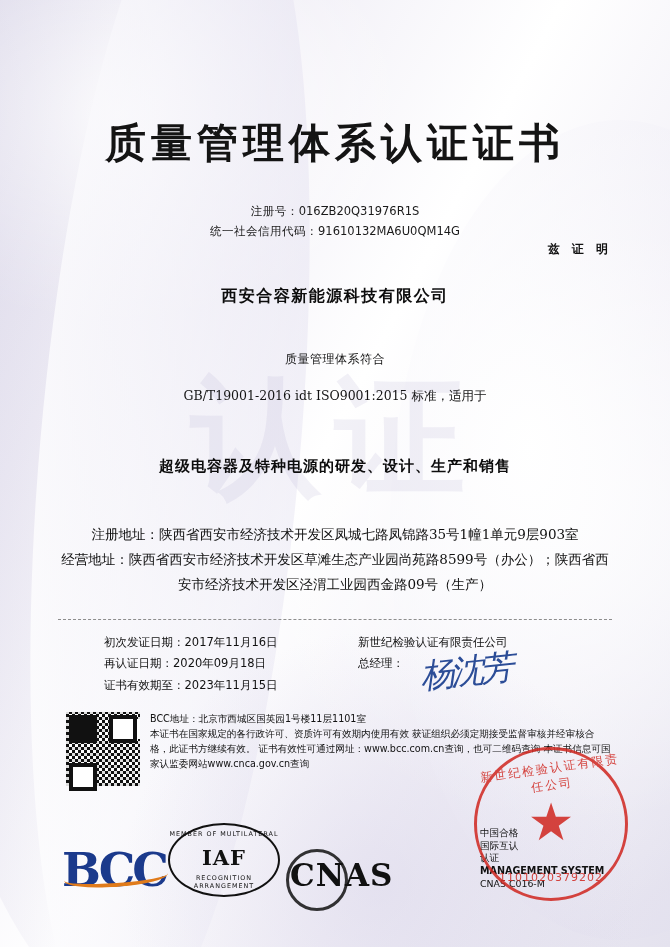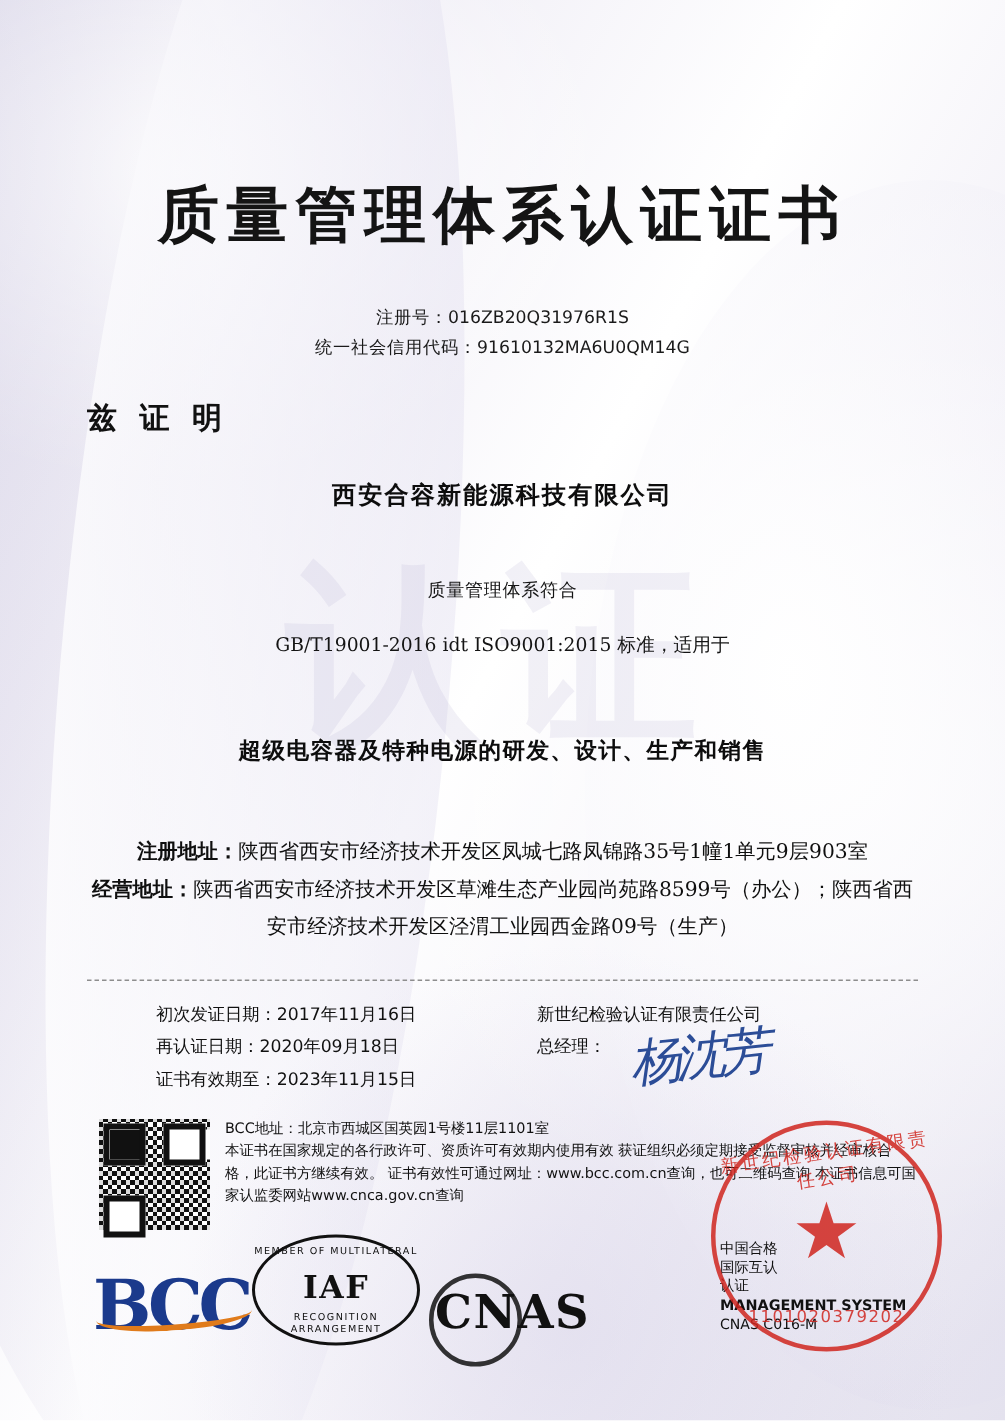--- a/index.html
+++ b/index.html
@@ -83,23 +83,22 @@
     margin-top: 30px;
     font-size: 11.5px;
     color: #1a1a1a;
     line-height: 1.75;
     font-family: "DejaVu Sans", sans-serif;
   }
   .reg-lines .lbl {
     letter-spacing: 0.5px;
   }
   .hereby {
-    text-align: left;
-    margin-top: 24px;
-    font-size: 20px;
+    text-align: right;
+    font-size: 12px;
     font-weight: bold;
     letter-spacing: 4px;
     color: #111;
     font-family: "DejaVu Serif", "Liberation Serif", serif;
   }
   .company {
     text-align: center;
     margin-top: 28px;
     font-size: 16px;
     font-weight: bold;
@@ -134,21 +133,21 @@
     margin-top: 46px;
     font-size: 13.5px;
     color: #0f0f0f;
     line-height: 1.85;
     font-family: "DejaVu Serif", "Liberation Serif", serif;
   }
   .addr-row {
     text-align: center;
   }
   .addr-row .k {
-    font-weight: bold;
+    font-weight: normal;
   }
   .dashed {
     margin: 22px 0 0 0;
     border: none;
     border-top: 1px dashed #8d8d8d;
   }
   .dates-wrap {
     display: flex;
     margin-top: 12px;
   }

